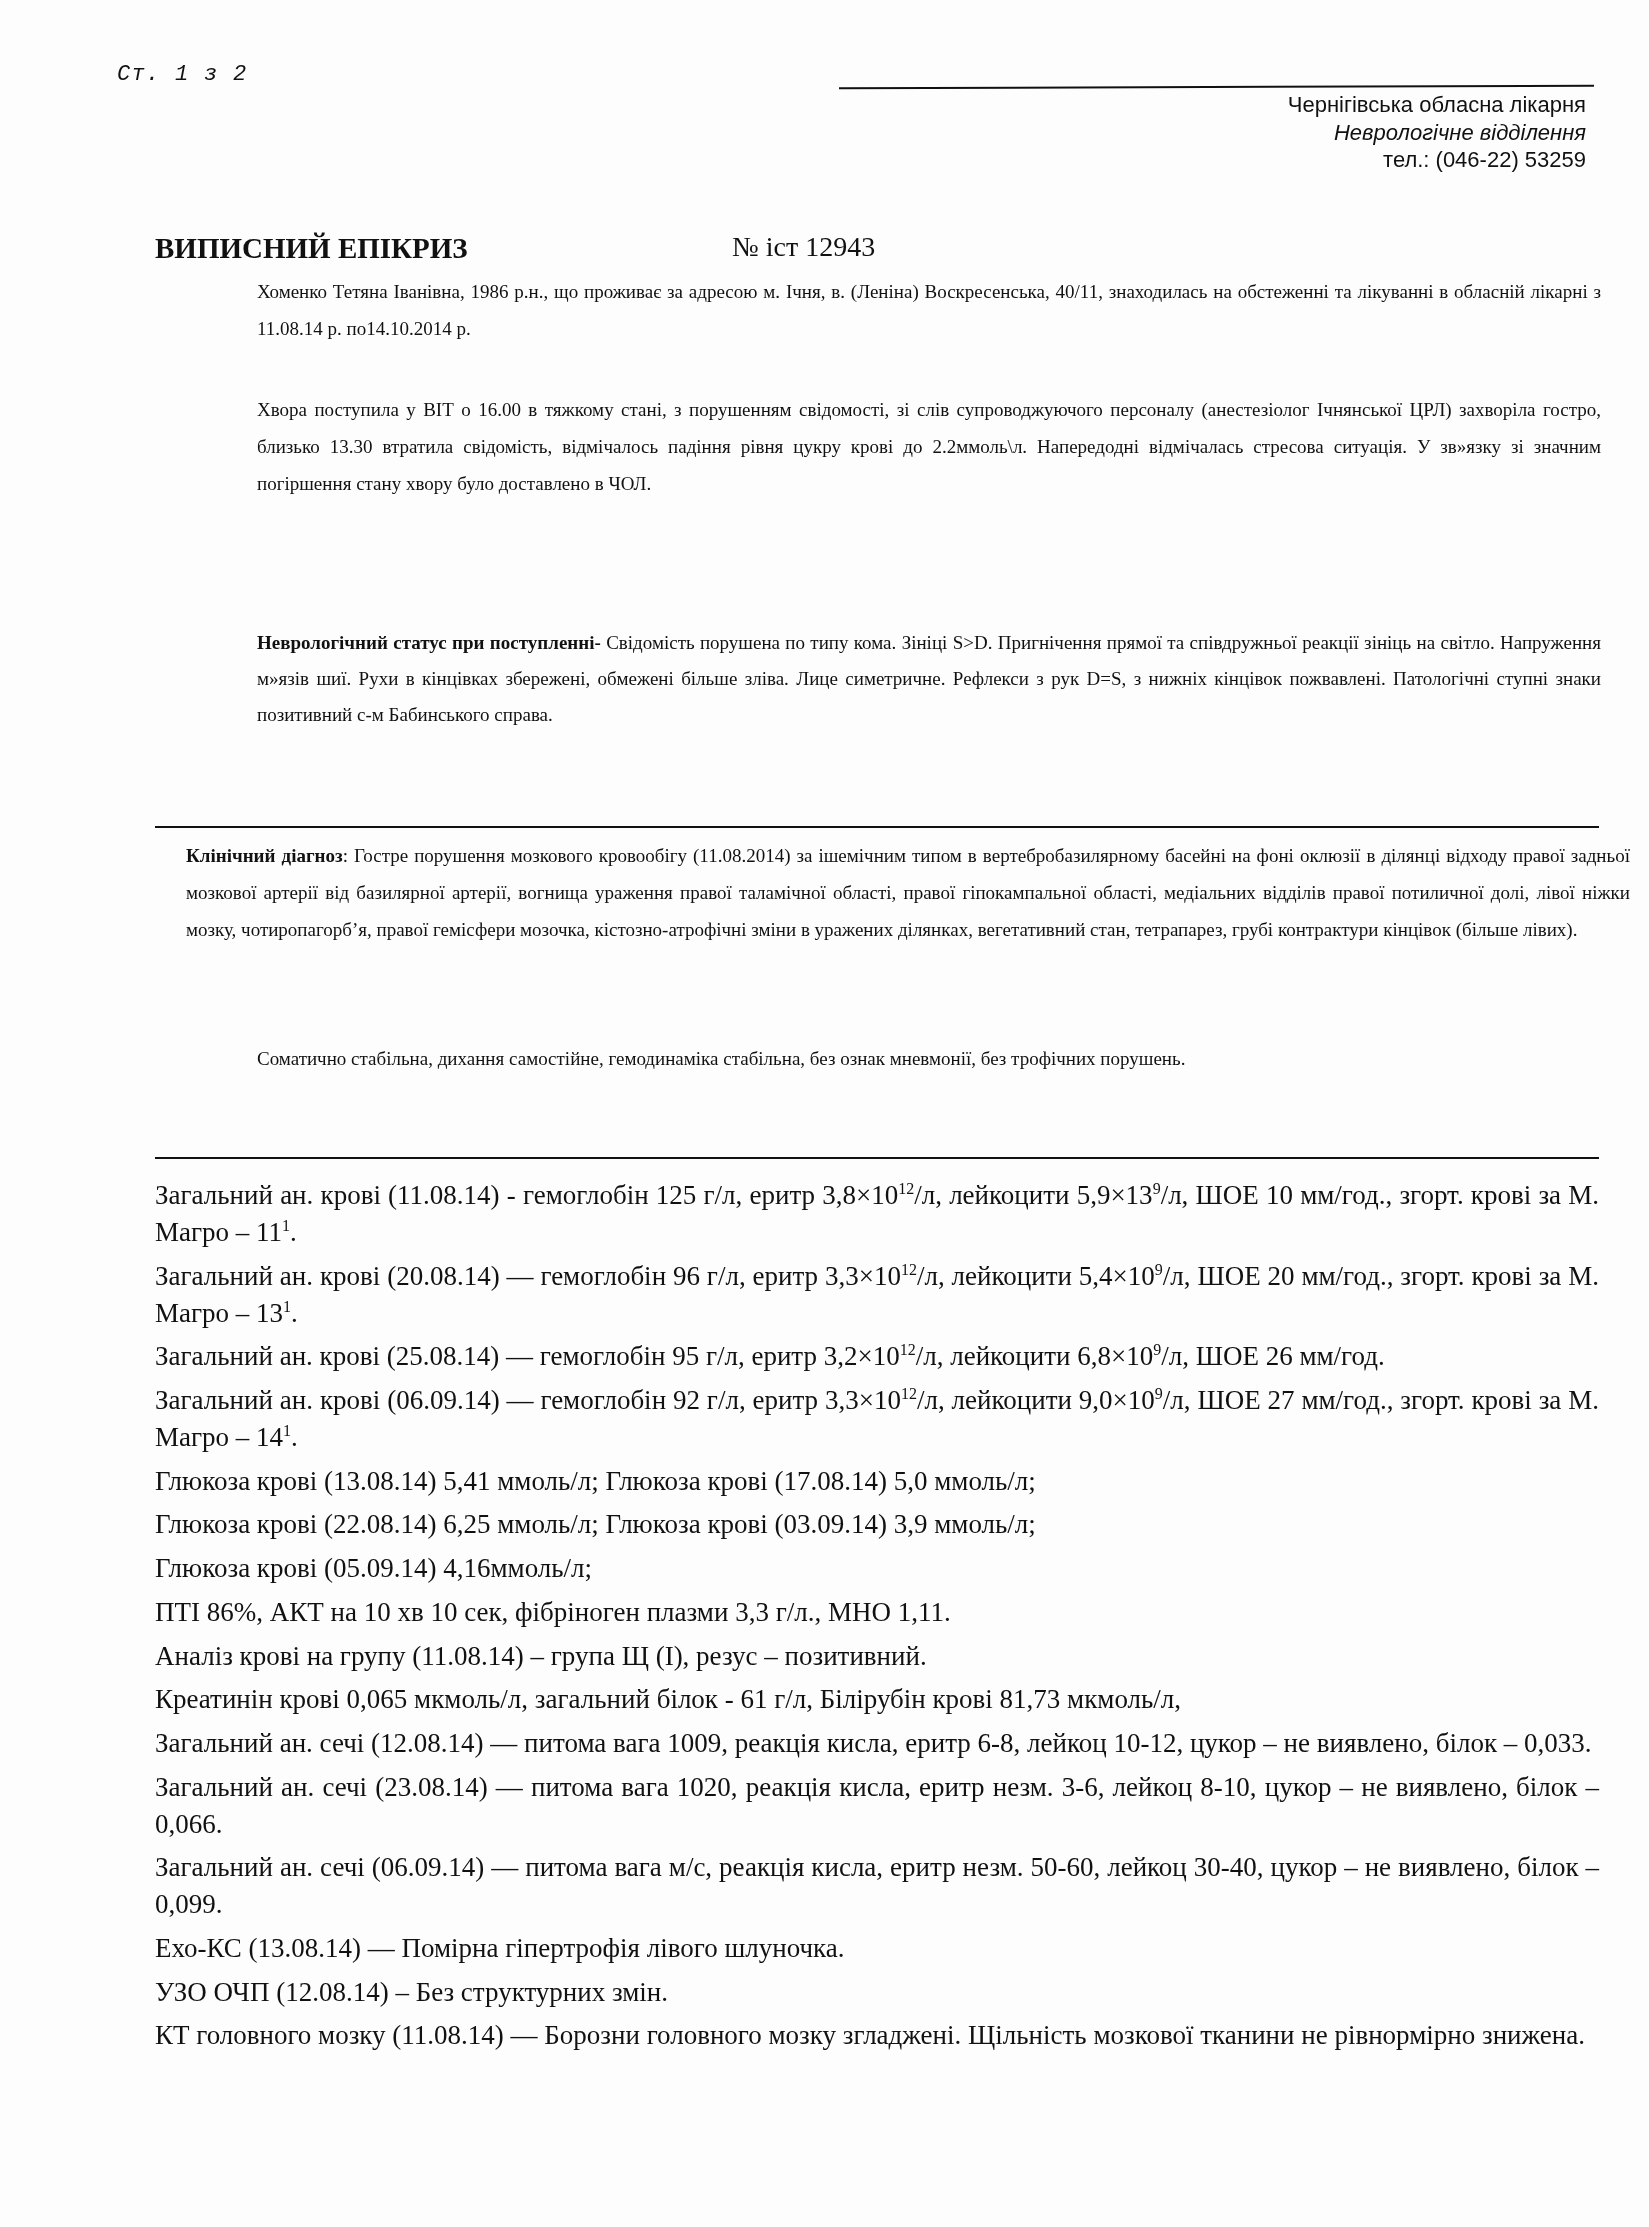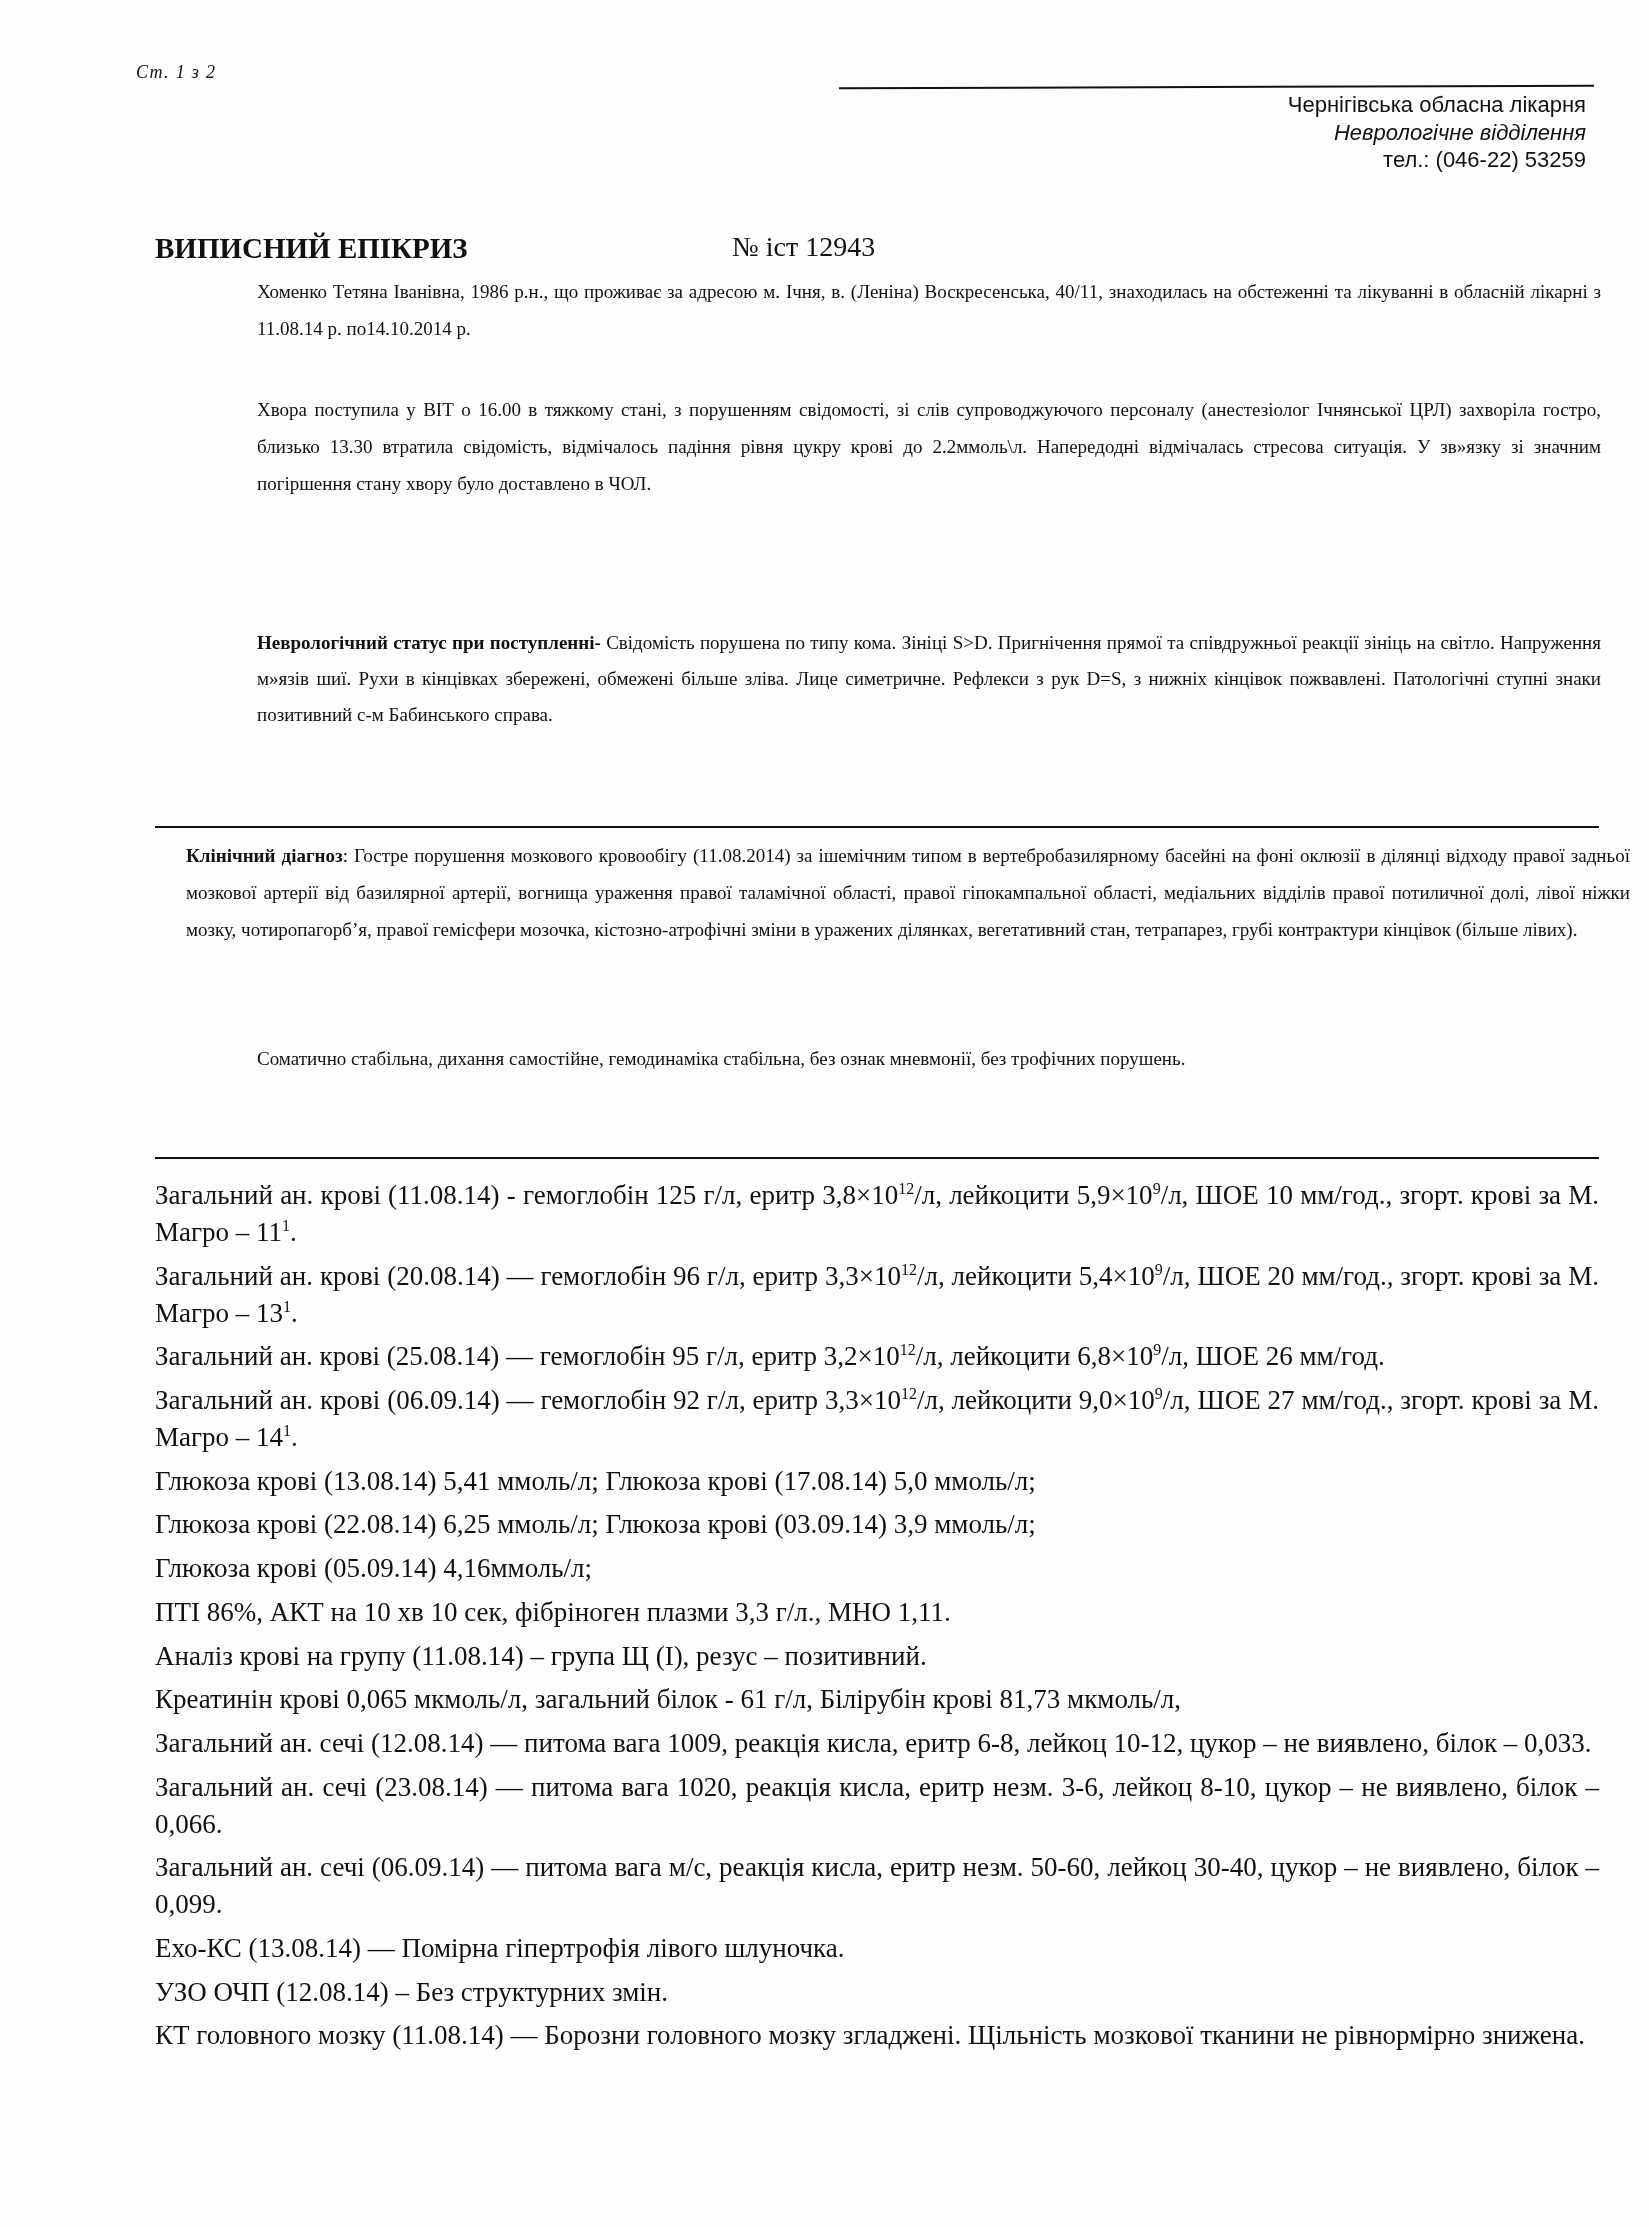--- a/index.html
+++ b/index.html
@@ -1,21 +1,21 @@
 <!DOCTYPE html>
 <html style="font-size:10.7px"><head>
 <meta charset="utf-8">
 <style>
   html, body { margin: 0; padding: 0; }
   body {
     width: 1650px; height: 2227px; background: #fdfdfd; position: relative; overflow: hidden;
     font-family: "Liberation Serif", serif; color: #111;
   }
   .abs { position: absolute; }
-  .page-num { left: 117px; top: 62px; font-family: Liberation Serif, serif; font-style: italic; font-size: 18px; letter-spacing: 1.3px; margin-left: 19px; }
+  .page-num { left: 117px; top: 62px; font-family: Liberation Mono, monospace; font-style: italic; font-size: 22px; letter-spacing: 1.3px; }
   .top-rule { left: 839px; top: 86px; width: 755px; height: 2px; background: #111; transform: rotate(-0.2deg); }
   .hosp { right: 64px; font-family: "Liberation Sans", sans-serif; font-size: 22px; text-align: right; }
   .hosp1 { top: 92px; }
   .hosp2 { top: 120px; font-style: italic; }
   .hosp3 { top: 147px; }
   .title { left: 155px; top: 232px; font-size: 29px; font-weight: bold; letter-spacing: 0px; }
   .case-no { left: 732px; top: 231px; font-size: 28px; }
   .para { left: 257px; width: 1344px; font-size: 19px; line-height: 37px; text-align: justify; }
   .para.wide { left: 155px; width: 1444px; margin-left: 31px; }
   .p1 { top: 273px; }
@@ -52,21 +52,21 @@
 <div class="abs rule rule1"></div>
 
 <div class="abs para wide diag">
   <b>Клінічний діагноз</b><span>: Гостре порушення мозкового кровообігу (11.08.2014) за ішемічним типом в вертебробазилярному басейні на фоні оклюзії в ділянці відходу правої задньої мозкової артерії від базилярної артерії, вогнища ураження правої таламічної області, правої гіпокампальної області, медіальних відділів правої потиличної долі, лівої ніжки мозку, чотиропагорб’я, правої гемісфери мозочка, кістозно-атрофічні зміни в уражених ділянках, вегетативний стан, тетрапарез, грубі контрактури кінцівок (більше лівих).</span>
 </div>
 <div class="abs para soma">Соматично стабільна, дихання самостійне, гемодинаміка стабільна, без ознак мневмонії, без трофічних порушень.</div>
 
 <div class="abs rule rule2"></div>
 
 <div class="abs labs">
-  <div class="lab"><span>Загальний ан. крові (11.08.14) - гемоглобін 125 г/л, еритр 3,8×10</span><sup>12</sup><span>/л, лейкоцити 5,9×10</span><sup>9</sup><span>/л, ШОЕ 10 мм/год., згорт. крові за М. Магро – 11</span><sup>1</sup><span>.</span></div>
+  <div class="lab"><span>Загальний ан. крові (11.08.14) - гемоглобін 125 г/л, еритр 3,8×10</span><sup>12</sup><span>/л, лейкоцити 5,9×13</span><sup>9</sup><span>/л, ШОЕ 10 мм/год., згорт. крові за М. Магро – 11</span><sup>1</sup><span>.</span></div>
   <div class="lab"><span>Загальний ан. крові (20.08.14) — гемоглобін 96 г/л, еритр 3,3×10</span><sup>12</sup><span>/л, лейкоцити 5,4×10</span><sup>9</sup><span>/л, ШОЕ 20 мм/год., згорт. крові за М. Магро – 13</span><sup>1</sup><span>.</span></div>
   <div class="lab"><span>Загальний ан. крові (25.08.14) — гемоглобін 95 г/л, еритр 3,2×10</span><sup>12</sup><span>/л, лейкоцити 6,8×10</span><sup>9</sup><span>/л, ШОЕ 26 мм/год.</span></div>
   <div class="lab"><span>Загальний ан. крові (06.09.14) — гемоглобін 92 г/л, еритр 3,3×10</span><sup>12</sup><span>/л, лейкоцити 9,0×10</span><sup>9</sup><span>/л, ШОЕ 27 мм/год., згорт. крові за М. Магро – 14</span><sup>1</sup><span>.</span></div>
 
   <div class="lab">Глюкоза крові (13.08.14) 5,41 ммоль/л; Глюкоза крові (17.08.14) 5,0 ммоль/л;</div>
   <div class="lab">Глюкоза крові (22.08.14) 6,25 ммоль/л; Глюкоза крові (03.09.14) 3,9 ммоль/л;</div>
   <div class="lab">Глюкоза крові (05.09.14)  4,16ммоль/л;</div>
   <div class="lab">ПТІ 86%, АКТ на 10 хв 10 сек, фібріноген плазми 3,3 г/л., МНО 1,11.</div>
   <div class="lab">Аналіз крові на групу (11.08.14) – група Щ (І), резус – позитивний.</div>
   <div class="lab">Креатинін крові 0,065 мкмоль/л, загальний білок - 61 г/л, Білірубін крові 81,73 мкмоль/л,</div>

